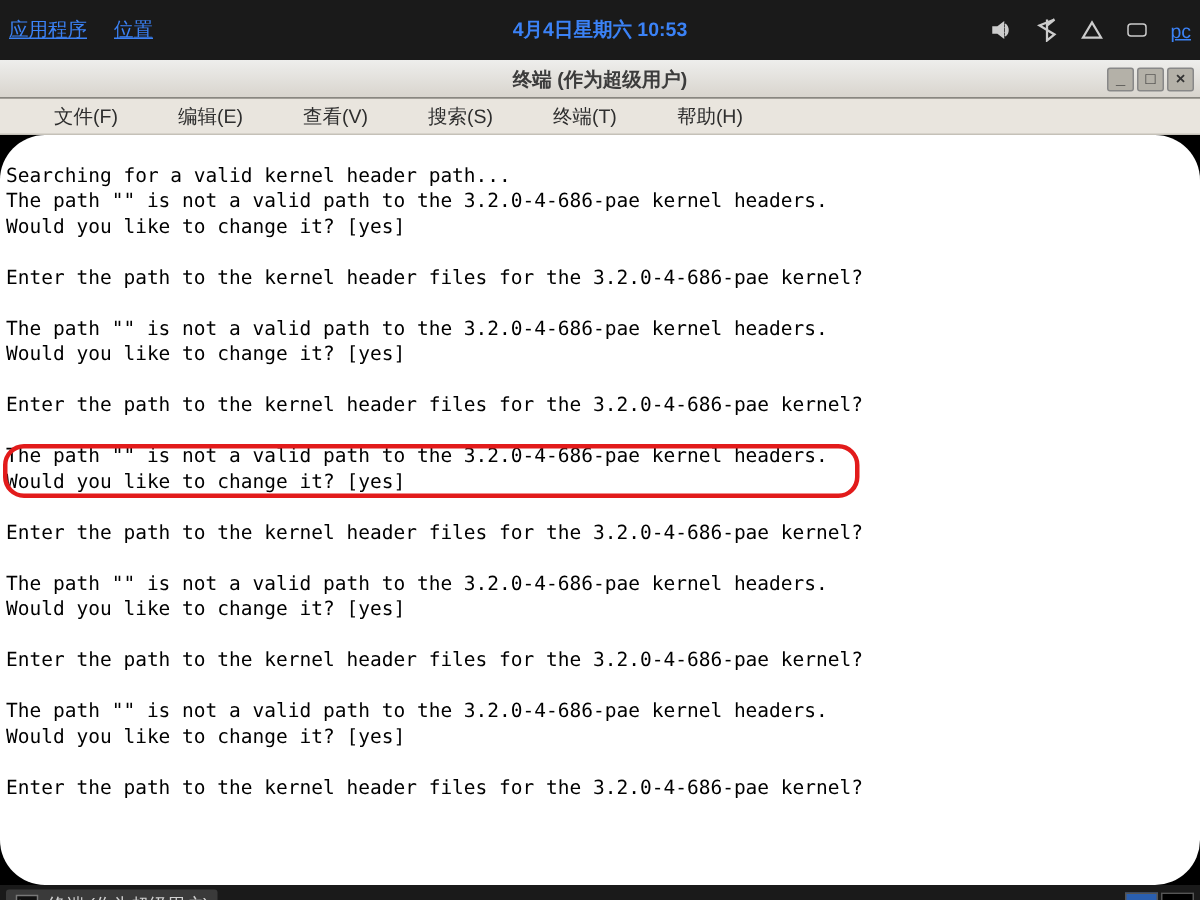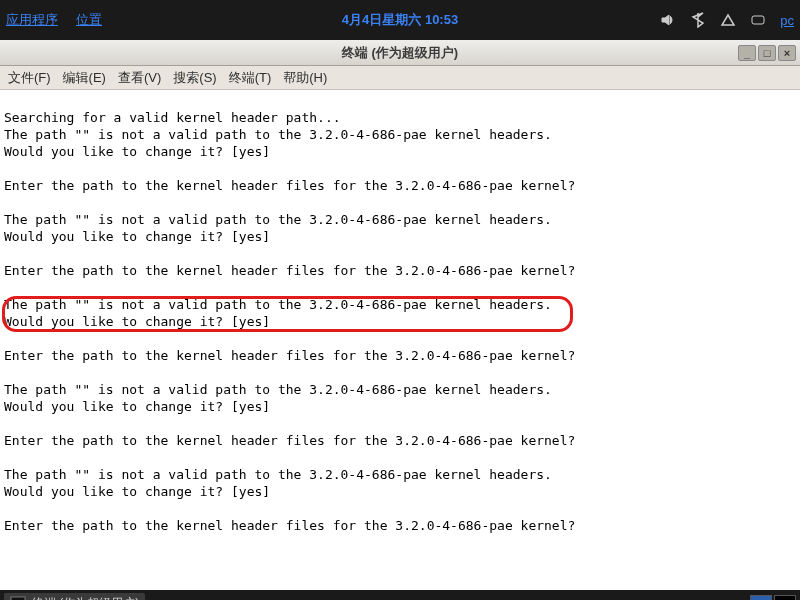--- a/index.html
+++ b/index.html
@@ -10,23 +10,23 @@
 .top-panel .center { position: absolute; left: 50%; transform: translateX(-50%); font-weight: bold; }
 .top-panel .right { margin-left: auto; display: flex; gap: 14px; align-items: flex-end; }
 .top-panel .item { cursor: pointer; }
 .tray-icon { width: 16px; height: 16px; display: inline-block; }
 
 .titlebar { background: linear-gradient(#eeeeec, #d8d4cd); height: 26px; display: flex; align-items: center; justify-content: center; position: relative; border-bottom: 1px solid #a4a19a; font-size: 13px; font-weight: bold; color: #3c3c3c; }
 .titlebar .controls { position: absolute; right: 4px; display: flex; gap: 2px; }
 .titlebar .ctl { width: 18px; height: 16px; background: #b4b1a8; border: 1px solid #888; font-size: 11px; display: flex; align-items: center; justify-content: center; cursor: pointer; color: #333; border-radius: 2px; }
 
 .menubar { background: #e9e5de; height: 24px; display: flex; align-items: center; padding: 0 8px; gap: 12px; font-size: 13px; color: #2e2e2e; border-bottom: 1px solid #c5c1b8; }
-.menubar .mi { cursor: pointer; }
+.menubar .mi { cursor: pointer; margin-left: 28px; }
 
-.term-wrap { background: #fff; height: 500px; overflow-y: scroll; position: relative; }
+.term-wrap { background: #fff; height: 500px; overflow-y: scroll; position: relative; border-radius: 30px; }
 .term { font-family: "DejaVu Sans Mono", monospace; font-size: 13px; line-height: 17px; color: #000; white-space: pre; padding: 2px 4px; }
 
 .highlight-box { position: absolute; border: 3px solid #e21b1b; border-radius: 14px; left: 2px; top: 206px; width: 571px; height: 36px; pointer-events: none; }
 
 .bottom-panel { background: #1a1a1a; height: 26px; display: flex; align-items: center; padding: 0 4px; gap: 6px; color: #d0d0d0; font-size: 12px; }
 .task { display: flex; align-items: center; gap: 6px; padding: 2px 6px; cursor: pointer; border-radius: 2px; }
 .task.active { background: #3a3a3a; }
 .ws { margin-left: auto; display: flex; gap: 2px; }
 .ws .cell { width: 22px; height: 16px; background: #000; border: 1px solid #555; }
 .ws .cell.active { background: #2a5fb0; }

